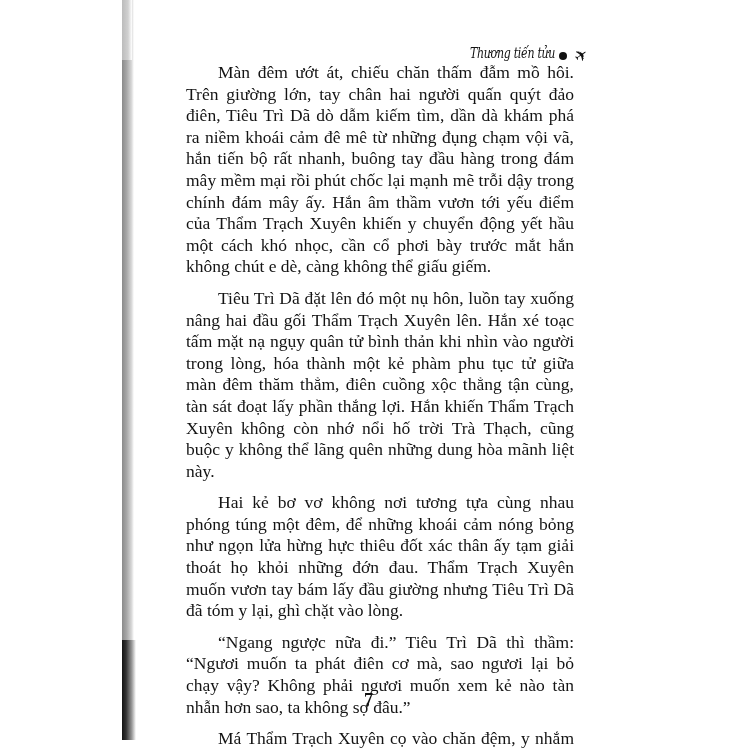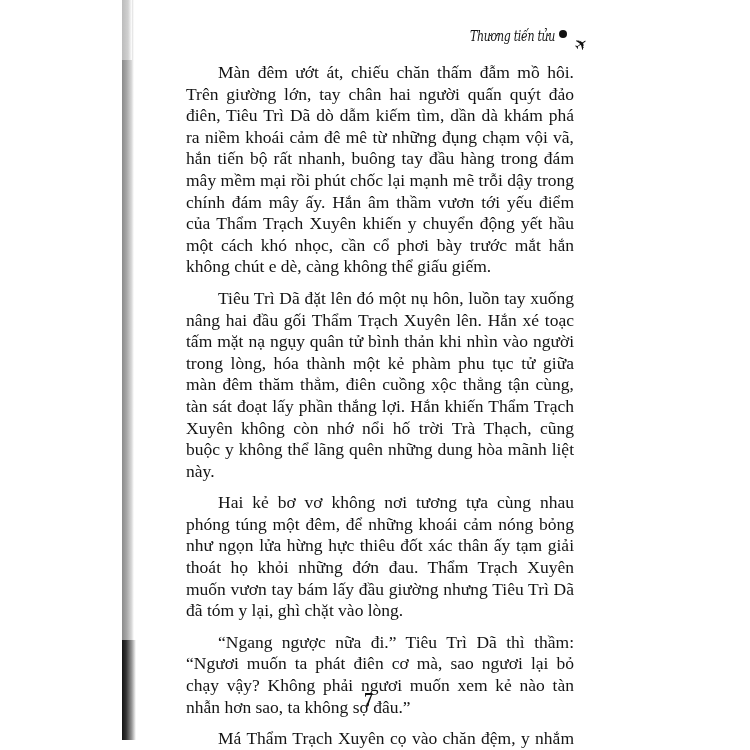--- a/index.html
+++ b/index.html
@@ -47,21 +47,21 @@
     width: 628px;
     height: 10px;
     background: #ffffff;
   }
   .running-header {
     position: absolute;
     left: 470px;
     top: 30px;
     height: 30px;
     display: flex;
-    align-items: flex-start;
+    align-items: flex-end;
     gap: 4px;
   }
   .header-title {
     font-family: "DejaVu Serif", serif;
     font-size: 11px;
     color: #111;
     letter-spacing: -0.3px;
     transform: scaleY(1.3);
     font-style: italic;
   }

